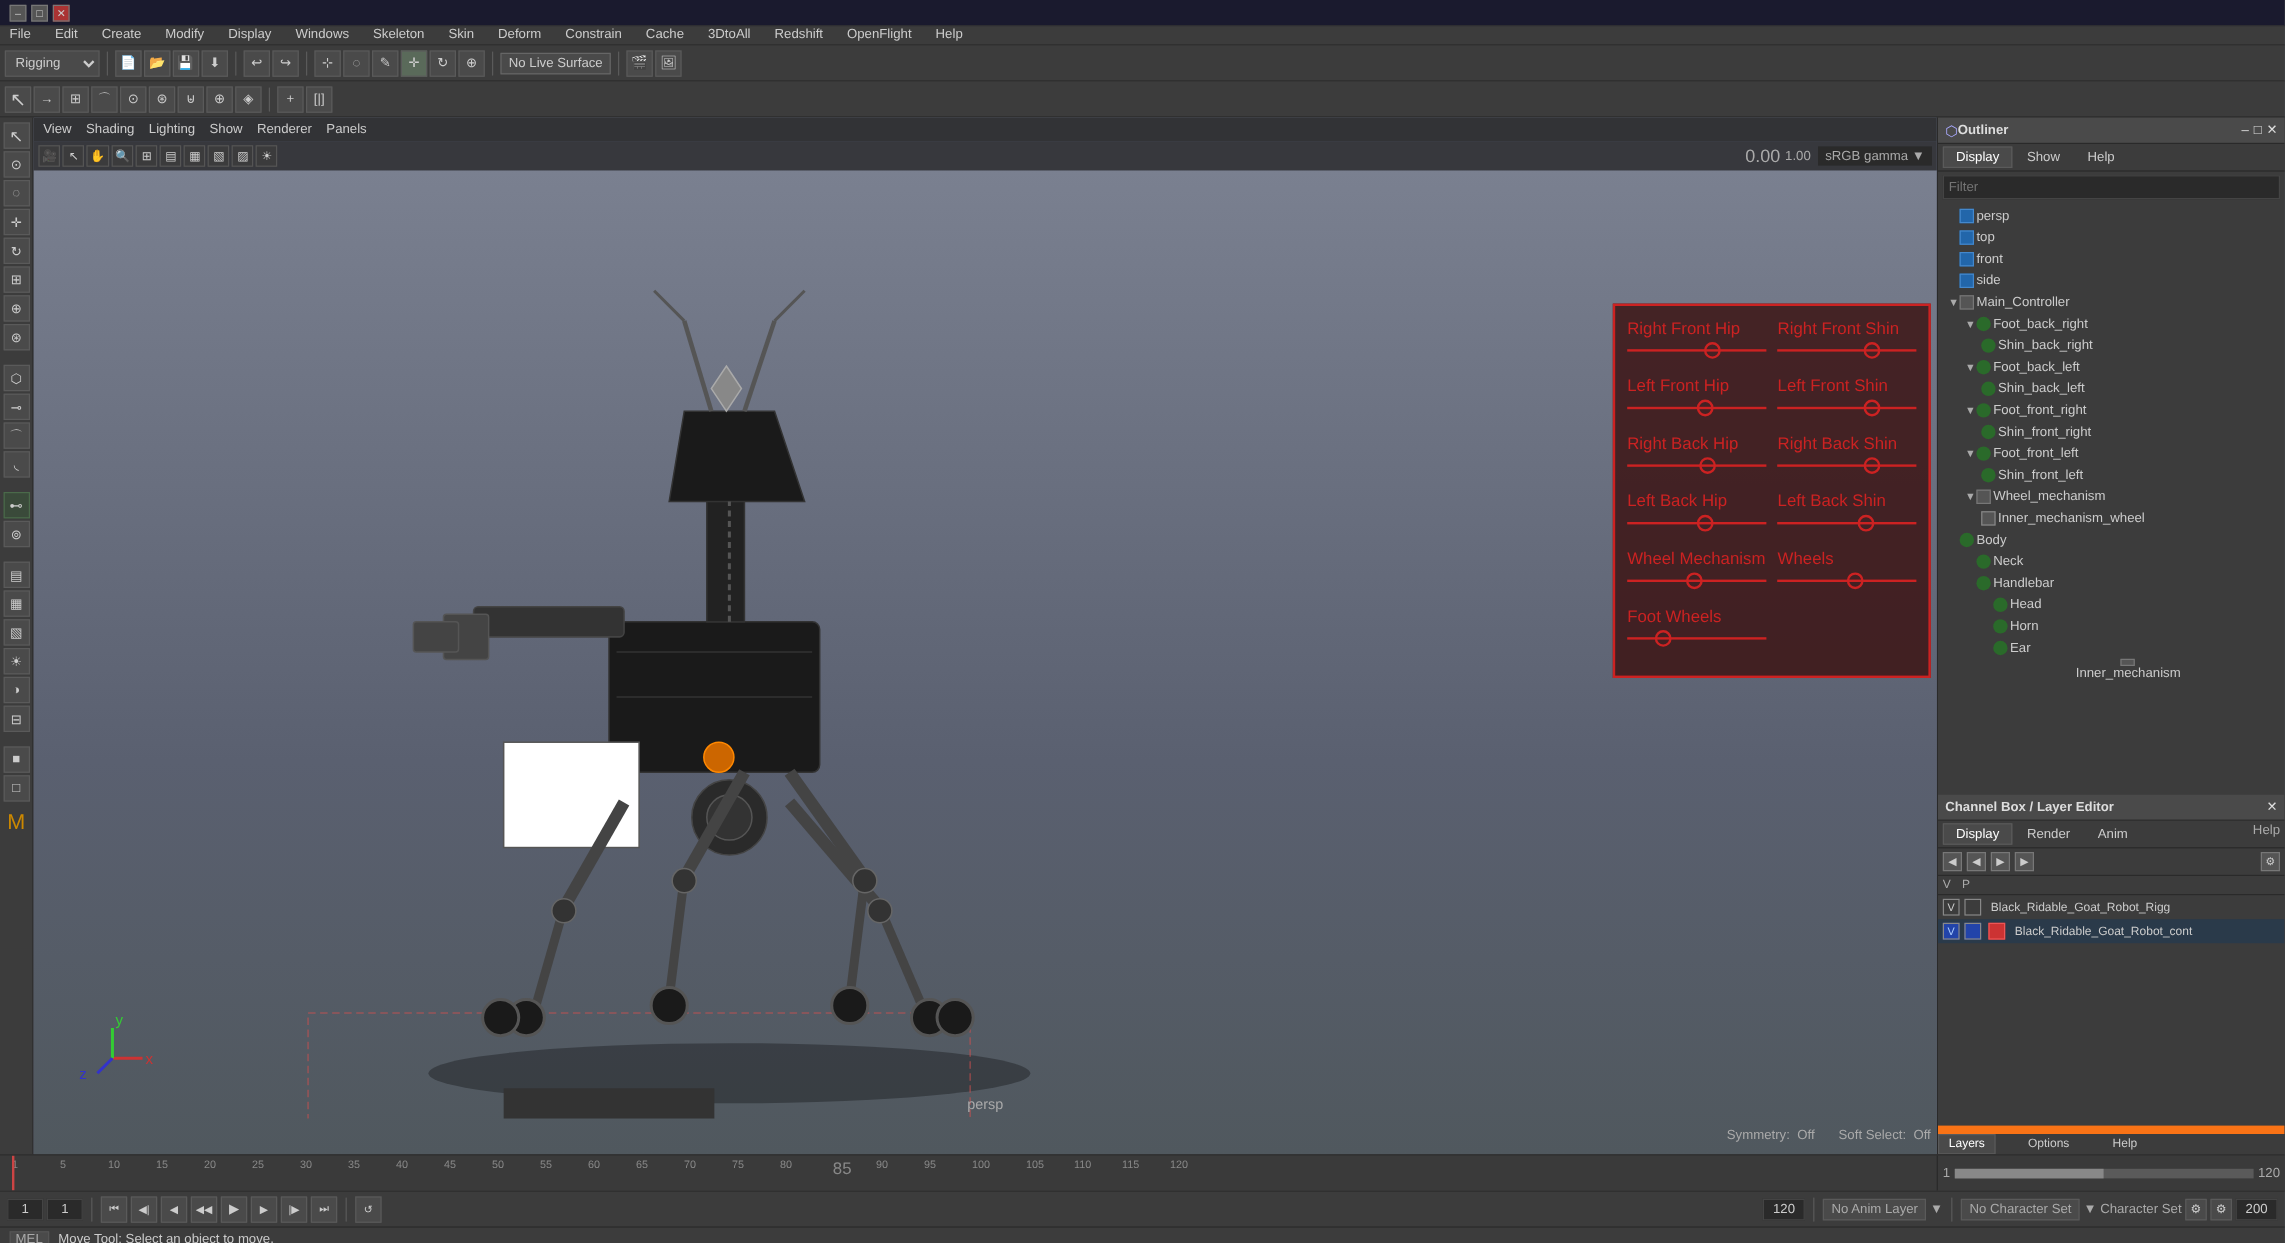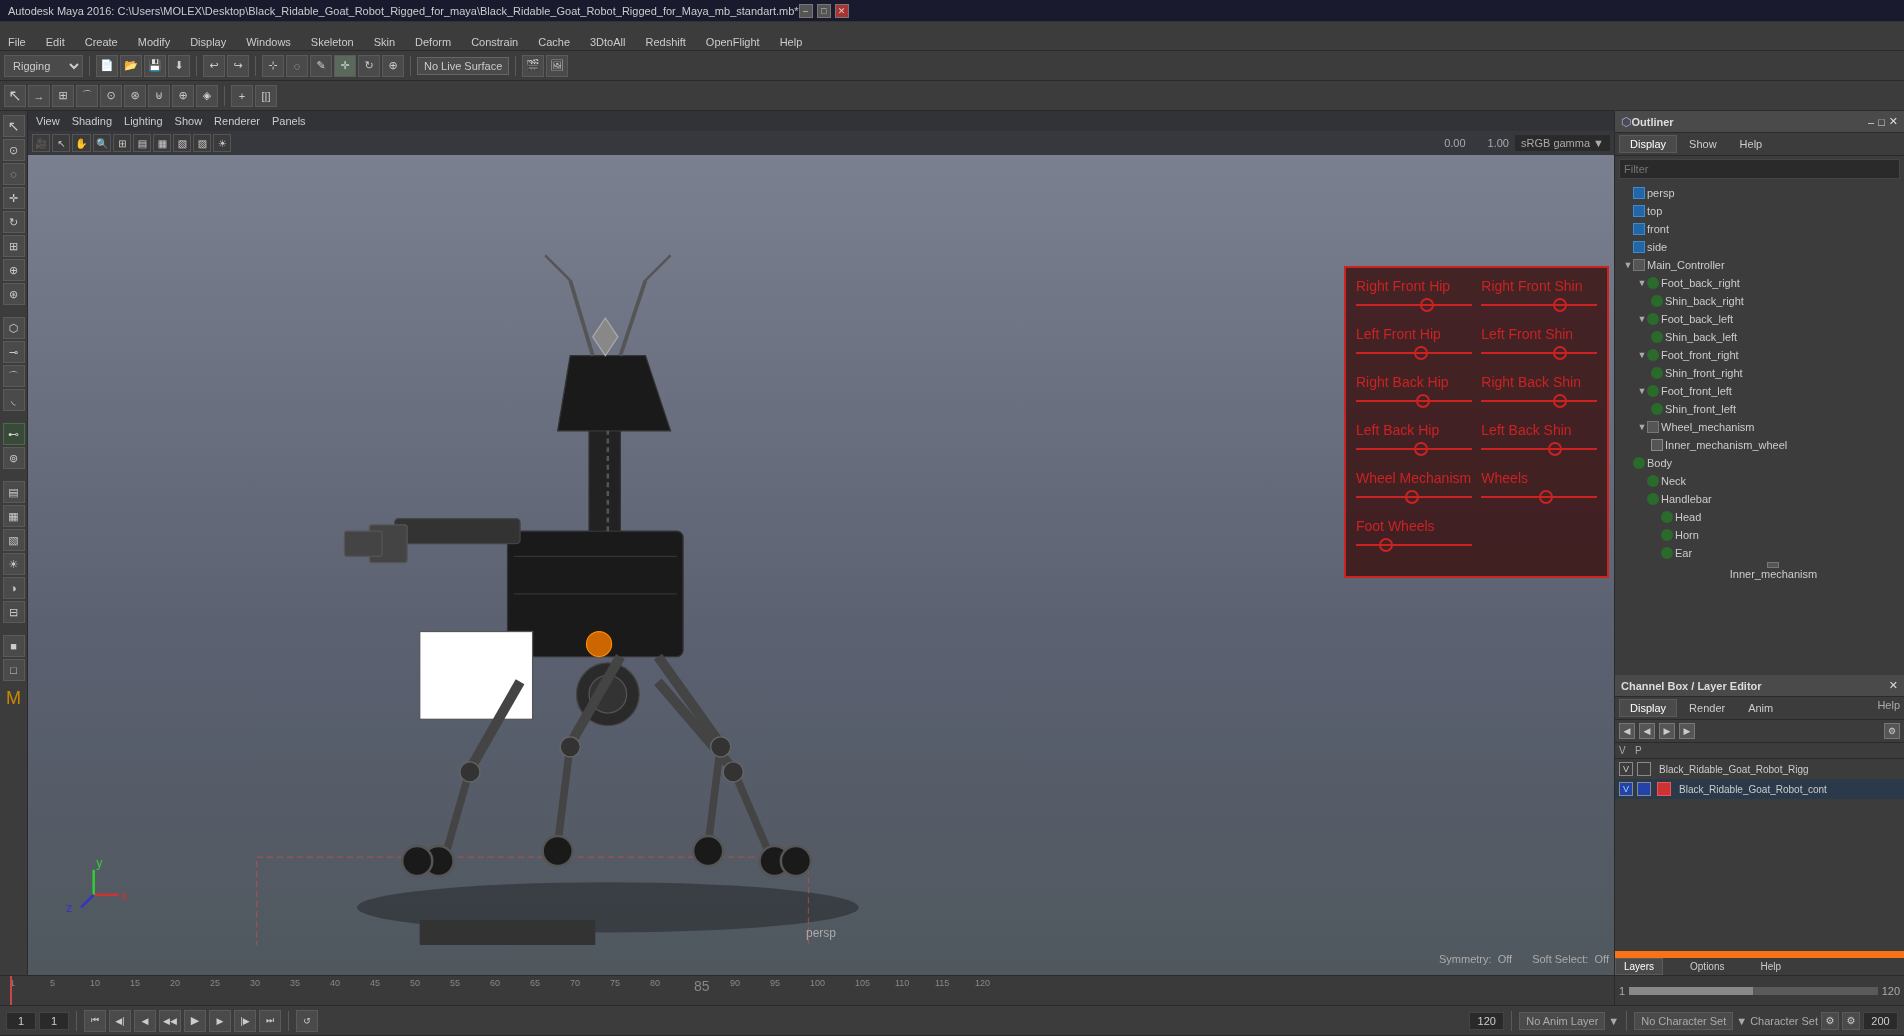--- a/index.html
+++ b/index.html
@@ -33,25 +33,25 @@
       width: 14px; height: 14px;
       background: #555;
       border: 1px solid #777;
       display: flex; align-items: center; justify-content: center;
       font-size: 9px; cursor: pointer; color: #ccc;
     }
 
     
     #menu-bar {
       width: 100%;
-      height: 28px;
+      height: 16px;
       background: #3c3c3c;
       display: flex;
-      align-items: flex-start;
-      padding: 14px 4px;
+      align-items: flex-end;
+      padding: 2px 4px;
       gap: 12px;
       border-bottom: 1px solid #2a2a2a;
     }
     .menu-item {
       font-size: 11px;
       color: #ccc;
       cursor: pointer;
       padding: 0 4px;
     }
 
@@ -416,21 +416,20 @@
       position: absolute;
       top: 170px;
       right: 295px;
       z-index: 30;
     }
   </style>
 </head>
 <body>
 
 <div id="title-bar">
-  <span style="font-size:11px; overflow:hidden; white-space:nowrap; text-overflow:ellipsis; max-width:1700px;">Autodesk Maya 2016: C:\Users\MOLEX\Desktop\Black_Ridable_Goat_Robot_Rigged_for_maya\Black_Ridable_Goat_Robot_Rigged_for_Maya_mb_standart.mb*</span>
   <div class="win-controls">
     <div class="win-btn">–</div>
     <div class="win-btn">□</div>
     <div class="win-btn" style="background:#aa3333;">✕</div>
   </div>
 </div>
 
 <div id="menu-bar">
   <span class="menu-item">File</span>
   <span class="menu-item">Edit</span>
@@ -542,21 +541,21 @@
       <div class="vpt-btn">↖</div>
       <div class="vpt-btn">✋</div>
       <div class="vpt-btn">🔍</div>
       <div class="vpt-btn">⊞</div>
       <div class="vpt-btn">▤</div>
       <div class="vpt-btn">▦</div>
       <div class="vpt-btn">▧</div>
       <div class="vpt-btn">▨</div>
       <div class="vpt-btn">☀</div>
       <div style="flex:1;"></div>
-      <span style="font-size:11px; color:#aaa; margin-right:20px;">0.00</span>
+      <span style="font-size:15px; color:#aaa; margin-right:2px;">0.00</span>
       <span style="font-size:11px; color:#aaa; margin-right:4px;">1.00</span>
       <span style="font-size:11px; color:#aaa; background:#2a2a2a; padding:2px 6px;">sRGB gamma ▼</span>
     </div>
 
     <svg id="robot-svg" viewBox="0 0 1260 630" xmlns="http://www.w3.org/2000/svg" style="position:absolute; top:44px; left:0; right:290px; bottom:30px; width:calc(100% ); height:calc(100% - 74px);">
 
       <ellipse cx="460" cy="600" rx="200" ry="20" fill="rgba(0,0,0,0.3)"></ellipse>
 
       <rect x="180" y="560" width="440" height="80" fill="none" stroke="rgba(200,80,80,0.6)" stroke-width="1" stroke-dasharray="5,3"></rect>
       <rect x="310" y="610" width="140" height="30" fill="#333" stroke="none"></rect>

